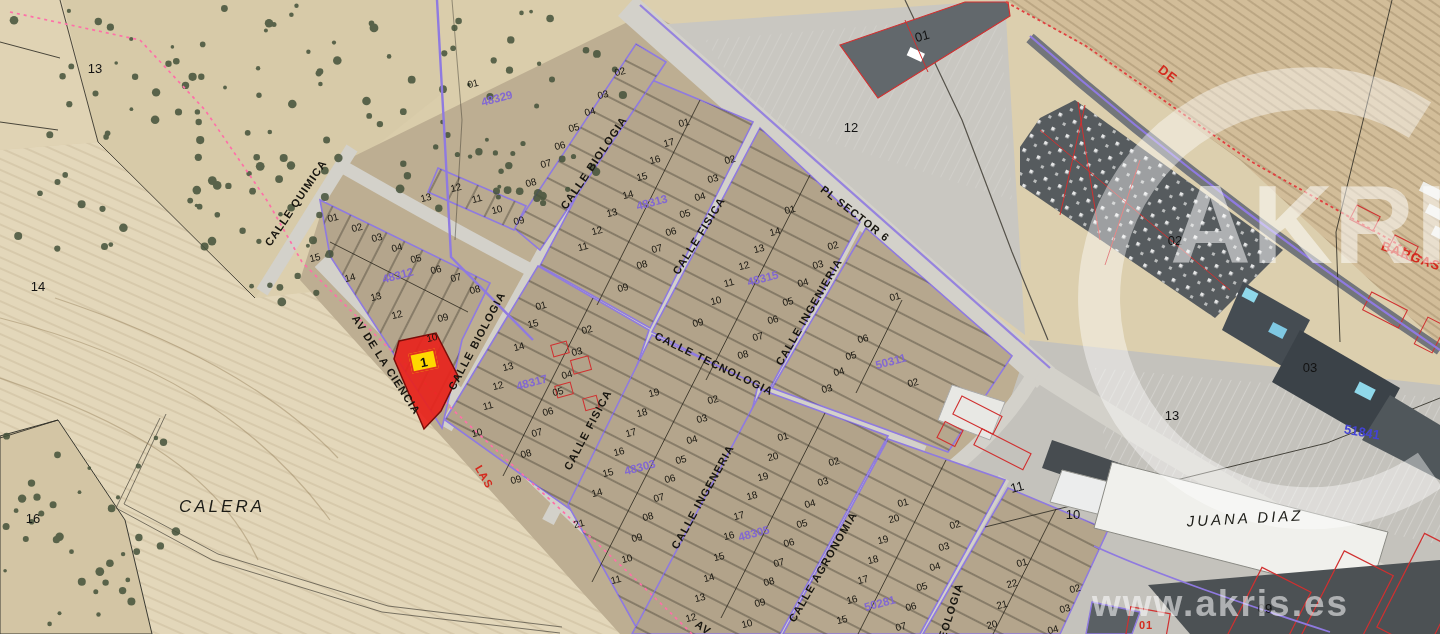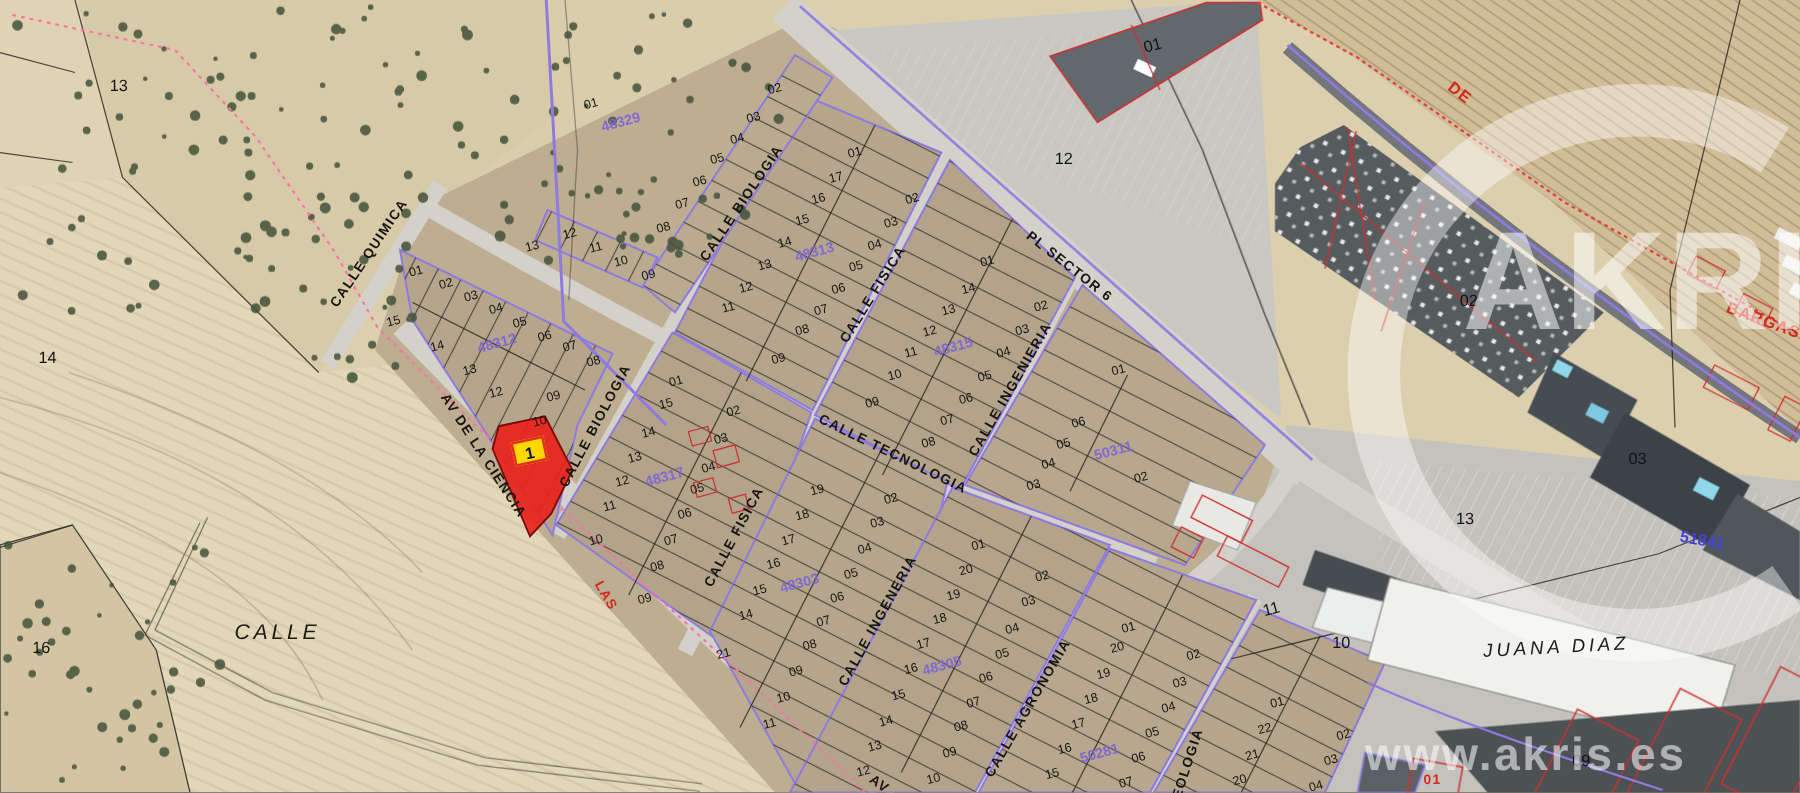--- a/index.html
+++ b/index.html
@@ -573,21 +573,21 @@
       <span class="map-label street" style="left: 823px; top: 567px; transform: translate(-50%, -50%) rotate(-60deg);">CALLE AGRONOMIA</span>
       <span class="map-label street" style="left: 951px; top: 611px; transform: translate(-50%, -50%) rotate(-72deg);">EOLOGIA</span>
       <span class="map-label street" style="left: 855px; top: 214px; transform: translate(-50%, -50%) rotate(38deg);">PL SECTOR 6</span>
       <span class="map-label street" style="left: 386px; top: 365px; transform: translate(-50%, -50%) rotate(57deg);">AV DE LA CIENCIA</span>
       <span class="map-label street" style="left: 703px; top: 628px; transform: translate(-50%, -50%) rotate(35deg);">AV</span>
       <span class="map-label redlab" style="left: 1168px; top: 74px; font-size: 13px; transform: translate(-50%, -50%) rotate(38deg);">DE</span>
       <span class="map-label redlab" style="left: 1411px; top: 256px; font-size: 13px; transform: translate(-50%, -50%) rotate(20deg);">BARGAS</span>
       <span class="map-label redlab" style="left: 484px; top: 477px; font-size: 11px; transform: translate(-50%, -50%) rotate(60deg);">LAS</span>
       <span class="map-label redlab" style="left: 1146px; top: 625px; font-size: 11px; transform: translate(-50%, -50%) rotate(0deg);">01</span>
       <span class="map-label bluelab" style="left: 1362px; top: 432px; font-size: 13px; transform: translate(-50%, -50%) rotate(10deg);">51841</span>
-      <span class="map-label place" style="left: 222px; top: 506px; font-size: 17px; transform: translate(-50%, -50%) rotate(0deg);">CALLE</span>
+      <span class="map-label place" style="left: 222px; top: 506px; font-size: 17px; transform: translate(-50%, -50%) rotate(0deg);">CALERA</span>
       <span class="map-label place" style="left: 1245px; top: 518px; font-size: 15px; transform: translate(-50%, -50%) rotate(-3deg);">JUANA DIAZ</span>
     </div>
 
   <div id="wm">
     <div class="wm-brand">AKRIS</div>
     <div class="wm-url">www.akris.es</div>
   </div>
 
   <div id="hl">1</div>
 </div>

